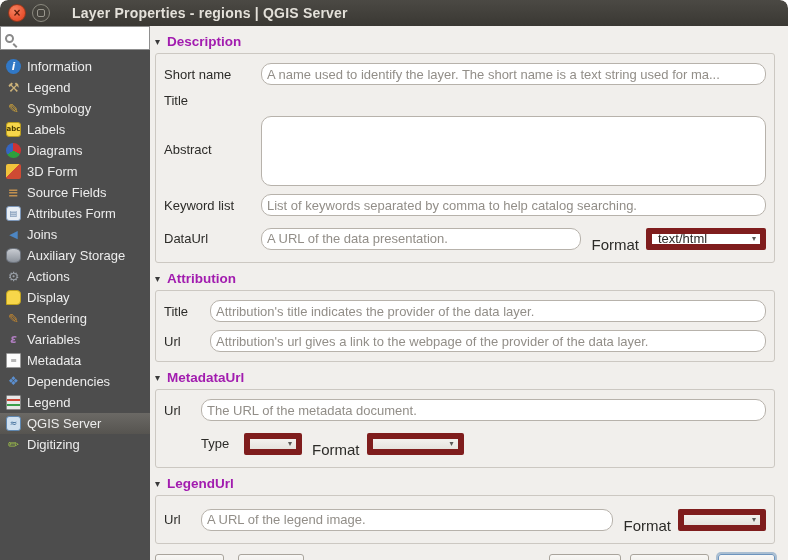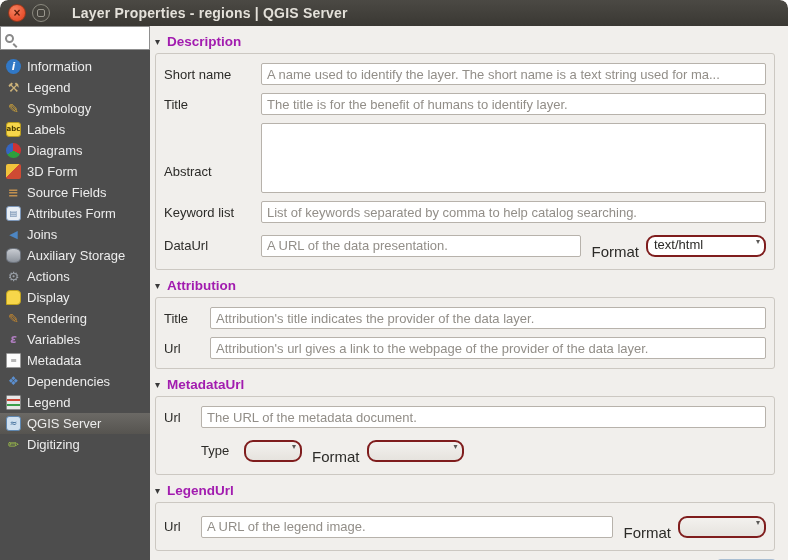--- a/index.html
+++ b/index.html
@@ -51,32 +51,32 @@
 
   
   .main { flex:1; display:flex; flex-direction:column; padding:4px 13px 8px 5px; min-width:0; overflow:hidden; }
   .section { margin-bottom:4px; }
   .sec-head { display:flex; align-items:center; height:19px; margin:2px 0 2px 0; }
   .collapse { font-size:10px; color:#3a3a3a; width:12px; }
   .sec-title { font-weight:bold; font-size:13.5px; color:#a21caf; }
   .groupbox { border:1px solid #ccc8c2; border-radius:3px; padding:9px 8px 9px 8px; background:#f1efec; }
   .row { display:flex; align-items:center; margin-bottom:8px; }
   .row:last-child { margin-bottom:0; }
-  .row.top { align-items:center; }
+  .row.top { align-items:flex-start; }
   .flabel { font-size:13px; color:#2c2b28; flex:0 0 auto; padding-right:6px; }
   .desc .flabel { width:97px; }
   .attr .flabel { width:46px; }
   .meta .flabel-url { width:37px; }
   .legend .flabel-url { width:37px; }
-  input.field, textarea.field { flex:1; min-width:0; height:22px; border:1px solid #b7b2ab; border-radius:2px; background:#ffffff; font-size:13px; padding:0 5px; color:#2c2b28; font-family:"Liberation Sans","DejaVu Sans",sans-serif; }
+  input.field, textarea.field { flex:1; min-width:0; height:22px; border:1px solid #b7b2ab; border-radius:10px; background:#ffffff; font-size:13px; padding:0 5px; color:#2c2b28; font-family:"Liberation Sans","DejaVu Sans",sans-serif; }
   input.field::placeholder, textarea.field::placeholder { color:#928e88; opacity:1; }
   textarea.field { height:70px; resize:none; padding-top:2px; }
   .abstract-label { padding-top:26px; }
   .inline-label { font-size:15px; color:#2c2b28; margin:12px 7px 0 10px; }
-  .combo { height:22px; border:2px solid #7f1d1d; border-radius:9px; background:linear-gradient(#fbfaf8,#eceae6); display:flex; align-items:flex-start; font-size:13px; color:#2c2b28; padding:0 4px 0 6px; cursor:pointer; }
+  .combo { height:22px; border:6px solid #7f1d1d; border-radius:2px; background:linear-gradient(#fbfaf8,#eceae6); display:flex; align-items:center; font-size:13px; color:#2c2b28; padding:0 4px 0 6px; cursor:pointer; }
   .combo .arrow { margin-left:auto; font-size:8px; color:#5a5856; padding-left:6px; }
   .combo.filled { background:#ffffff; }
   .combo.empty { background:linear-gradient(#f3f1ee,#e6e3de); }
 
   
   .footer { margin-top:auto; display:flex; align-items:center; padding-top:6px; }
   .btn { height:26px; display:inline-flex; align-items:center; padding:0 10px; border:1px solid #a9a49c; border-radius:3px; background:linear-gradient(#f9f8f6,#dcd8d2); font-size:13.5px; color:#35332f; cursor:pointer; }
   .btn .bic { margin-right:4px; }
   .help-ic { width:15px; height:15px; border-radius:50%; background:radial-gradient(circle at 35% 30%, #6fa0d8, #2c5d9e 75%); color:#fff; font-size:11px; font-weight:bold; display:inline-flex; align-items:center; justify-content:center; }
   .check { color:#6fb52c; font-size:14px; font-weight:bold; }
@@ -196,21 +196,20 @@
           <span class="collapse">▾</span>
           <span class="sec-title">Description</span>
         </div>
         <div class="groupbox">
           <div class="row">
             <span class="flabel">Short name</span>
             <input class="field" placeholder="A name used to identify the layer. The short name is a text string used for ma..." style="">
           </div>
           <div class="row">
             <span class="flabel">Title</span>
-            <input class="field" placeholder="The title is for the benefit of humans to identify layer." style="">
           </div>
           <div class="row top">
             <span class="flabel abstract-label">Abstract</span>
             <textarea class="field" style=""></textarea>
           </div>
           <div class="row">
             <span class="flabel">Keyword list</span>
             <input class="field" placeholder="List of keywords separated by comma to help catalog searching." style="">
           </div>
           <div class="row">

